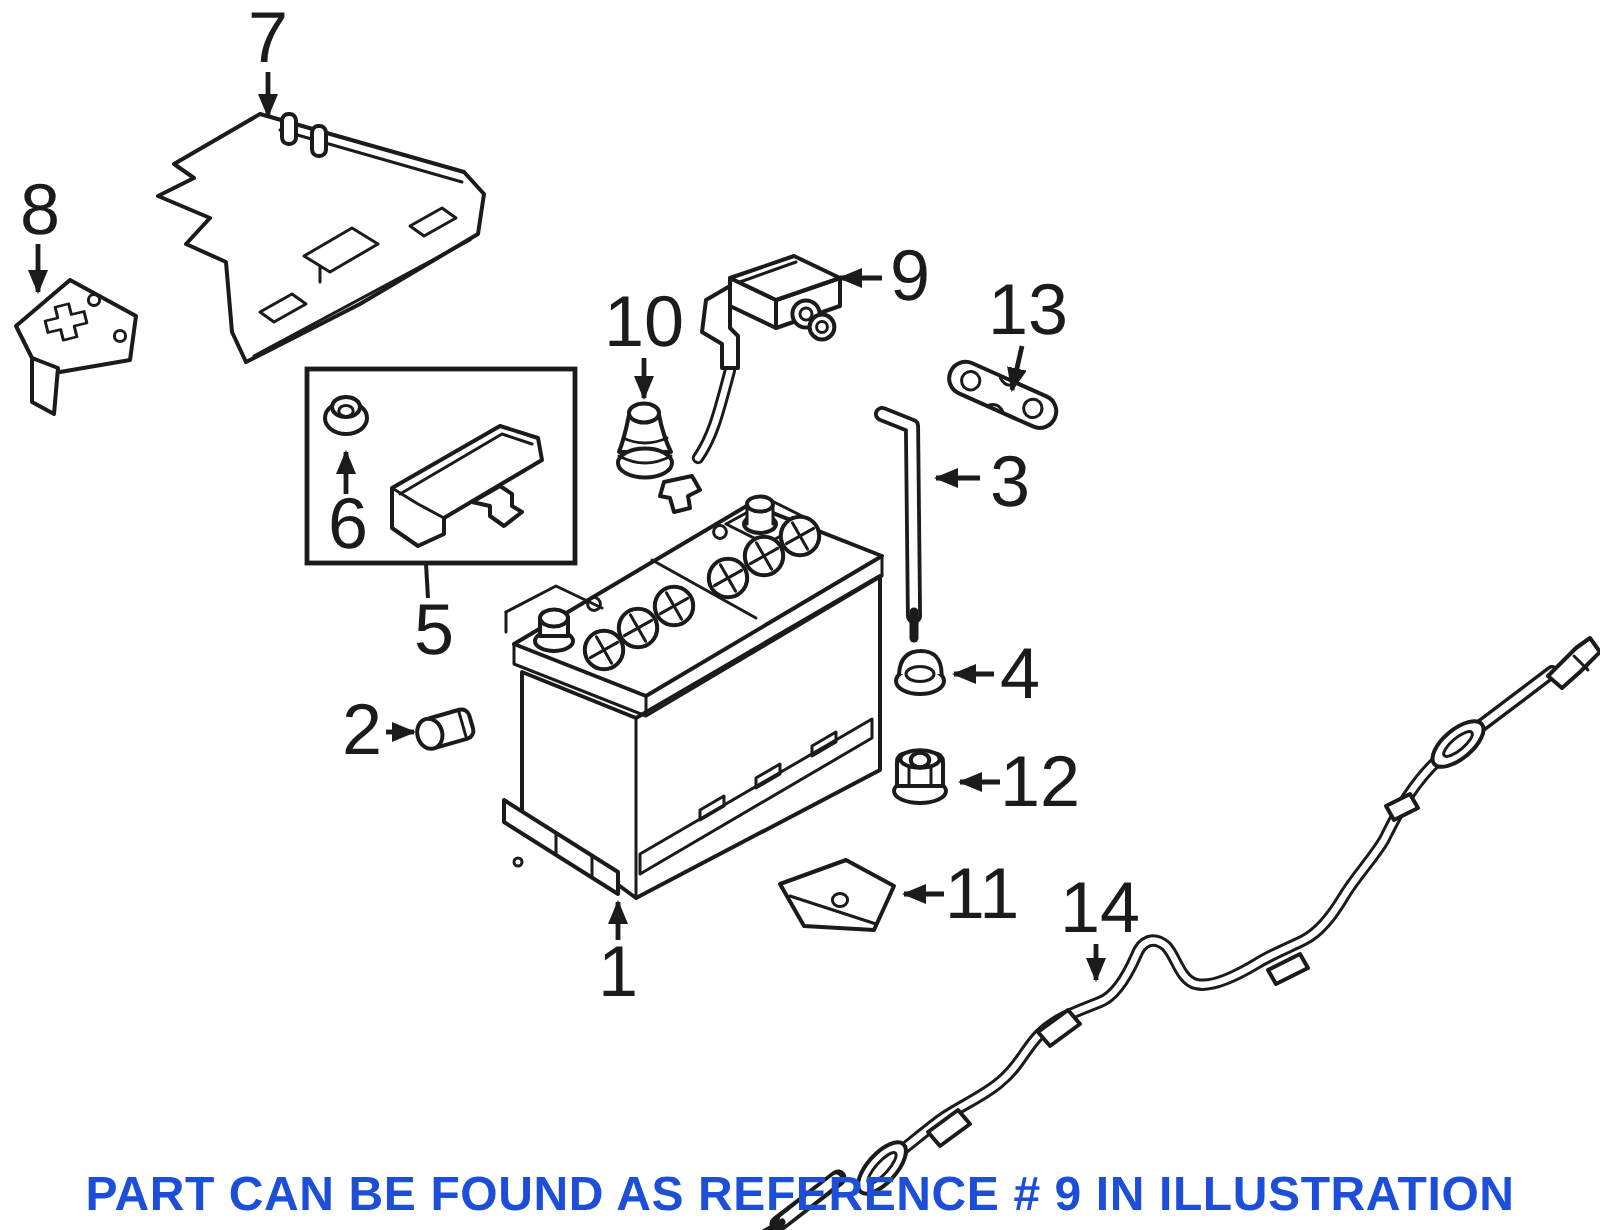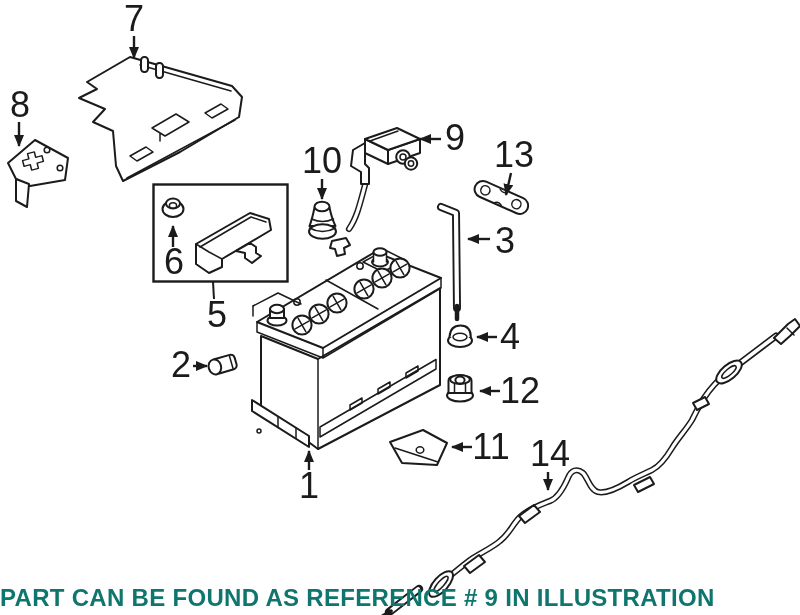--- a/index.html
+++ b/index.html
@@ -10,23 +10,23 @@
 phantom:0;}
   .o{fill:#ffffff;stroke:#1b1b1b;stroke-width:2;stroke-linejoin:round;stroke-linecap:round;}
   .o2{fill:none;stroke:#1b1b1b;stroke-width:1.5;stroke-linejoin:round;stroke-linecap:round;}
   .tube{fill:none;stroke:#1b1b1b;stroke-width:8;stroke-linecap:round;stroke-linejoin:round;}
   .tubein{fill:none;stroke:#ffffff;stroke-width:4.2;stroke-linecap:round;stroke-linejoin:round;}
   .cable{fill:none;stroke:#1b1b1b;stroke-width:6.2;stroke-linecap:round;}
   .cablein{fill:none;stroke:#ffffff;stroke-width:3.2;stroke-linecap:round;}
   .num{font-family:"Liberation Sans",sans-serif;font-size:36px;fill:#1b1b1b;text-anchor:middle;}
   .arrow{stroke:#1b1b1b;stroke-width:2.4;}
   .leader{stroke:#1b1b1b;stroke-width:2;}
-  .footer{position:absolute;left:0;right:0;top:584px;text-align:left;
+  .footer{position:absolute;left:0;right:0;top:584px;text-align:center;
           font-family:"Liberation Sans",sans-serif;font-weight:bold;font-size:24px;
-          color:#0f766e;letter-spacing:0.3px;}
+          color:#1d4ed8;letter-spacing:0.3px;}
 </style>
 </head>
 <body>
 
 <div class="stage">
 <svg width="800" height="615" viewBox="0 0 800 615">
   <defs>
     <marker id="ah" markerUnits="userSpaceOnUse" markerWidth="14" markerHeight="12" refX="11" refY="5" orient="auto">
       <path d="M0,0 L12,5 L0,10 Z" fill="#1b1b1b"></path>
     </marker>

